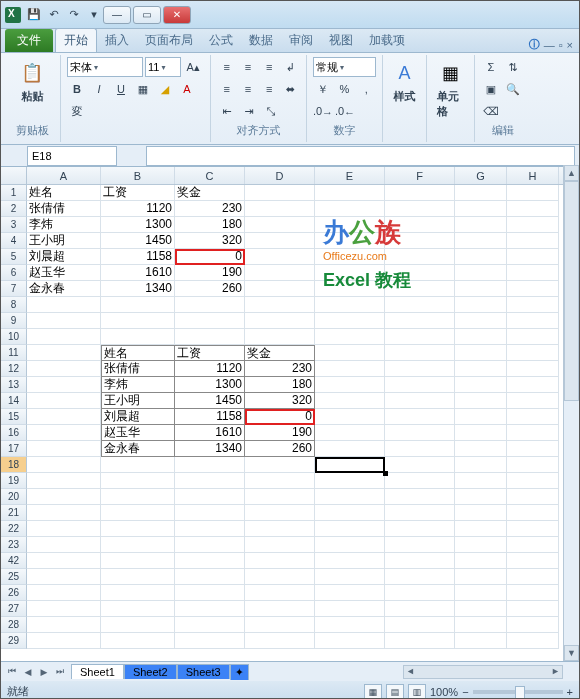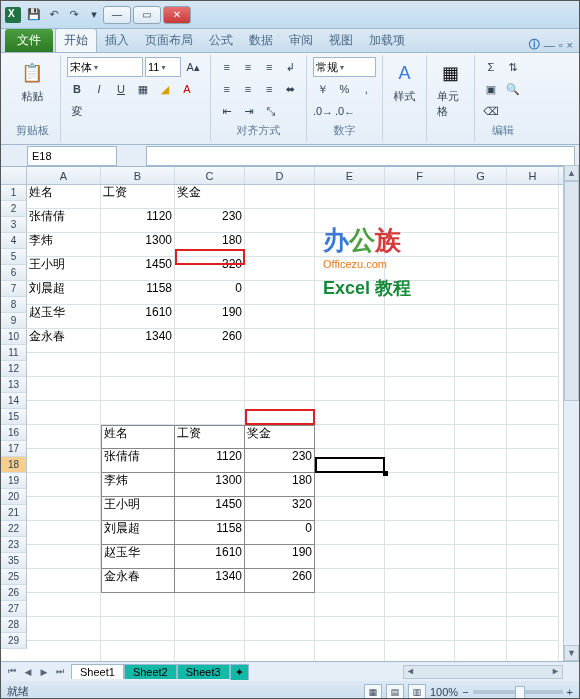--- a/index.html
+++ b/index.html
@@ -24,21 +24,21 @@
 .ribbon-right { margin-left: auto; display: flex; gap: 4px; padding-right: 6px; align-items: center; }
 .ribbon-right span { font-size: 11px; color: #4a6b8a; cursor: pointer; }
 
 
 .ribbon { height: 92px; background: linear-gradient(#f1f6fb,#e5eef7); border-bottom: 1px solid #9db8cf; display: flex; padding: 2px 4px; }
 .ribbon-group { border-right: 1px solid #c4d4e2; padding: 2px 6px; display: flex; flex-direction: column; justify-content: space-between; position: relative; }
 .group-label { font-size: 11px; color: #5a7a98; text-align: center; padding-bottom: 2px; }
 .group-body { flex: 1; display: flex; flex-direction: column; gap: 2px; }
 .big-btn { display: flex; flex-direction: column; align-items: center; gap: 2px; padding: 2px 4px; }
 .big-btn .icon { width: 28px; height: 28px; display: flex; align-items: center; justify-content: center; font-size: 18px; }
-.big-btn .lbl { font-size: 11px; color: #345; }
+.big-btn .lbl { font-size: 11px; color: #345; font-weight: bold; }
 .row { display: flex; gap: 2px; align-items: center; }
 .small-btn { width: 20px; height: 20px; display: flex; align-items: center; justify-content: center; font-size: 11px; border: 1px solid transparent; color: #345; }
 .combo { height: 20px; border: 1px solid #9db8cf; background: #fff; font-size: 11px; padding: 0 2px; display: flex; align-items: center; }
 .combo .arrow { font-size: 8px; margin-left: 2px; color: #567; }
 
 
 .formula-bar { height: 22px; background: #e5eef7; border-bottom: 1px solid #9db8cf; display: flex; align-items: center; }
 .name-box { width: 90px; height: 20px; background: #fff; border: 1px solid #9db8cf; margin-left: 26px; font-size: 11px; padding: 0 4px; display: flex; align-items: center; }
 .fx-label { padding: 0 10px; font-size: 11px; font-style: italic; color: #345; margin-top: 32px; }
 .formula-input { flex: 1; height: 20px; background: #fff; border: 1px solid #9db8cf; margin-right: 4px; }
@@ -49,41 +49,41 @@
 .row-header-space { width: 26px; border-right: 1px solid #b5c7d7; }
 .col-h { border-right: 1px solid #d0dce7; text-align: center; font-size: 11px; color: #345; line-height: 18px; }
 .col-A { width: 74px; } .col-B { width: 74px; } .col-C { width: 70px; } .col-D { width: 70px; } .col-E { width: 70px; } .col-F { width: 70px; } .col-G { width: 52px; } .col-H { width: 52px; }
 
 .grid-body { display: flex; }
 .row-headers { width: 26px; }
 .row-h { height: 16px; background: linear-gradient(#f4f8fb,#e2ebf3); border-bottom: 1px solid #d0dce7; border-right: 1px solid #b5c7d7; text-align: center; font-size: 10px; color: #345; line-height: 16px; }
 .row-h.active { background: #f6cf8e; }
 
 .cells { position: relative; }
-.cell-row { display: flex; height: 24px; }
+.cell-row { display: flex; height: 16px; }
 .cell { border-right: 1px solid #d9e2ea; border-bottom: 1px solid #d9e2ea; font-size: 12px; padding: 0 2px; line-height: 15px; overflow: visible; white-space: nowrap; }
 .cell.num { text-align: right; }
 .cell.txt { text-align: left; }
 .red-box { position: absolute; border: 2px solid #e02020; pointer-events: none; }
 .sel-box { position: absolute; border: 2px solid #000; pointer-events: none; }
 .sel-handle { position: absolute; width: 5px; height: 5px; background: #000; }
 
 
 .watermark { position: absolute; pointer-events: none; }
 .wm-title { font-size: 26px; font-weight: bold; }
 .wm-title .b { color: #3a7ad6; } .wm-title .g { color: #4aa03e; } .wm-title .r { color: #d63a3a; }
 .wm-sub { font-size: 11px; color: #e87a1a; }
 .wm-excel { font-size: 18px; font-weight: bold; color: #178a3a; margin-top: 6px; }
 
 
 .sheet-tabs { height: 20px; background: #e5eef7; border-top: 1px solid #9db8cf; display: flex; align-items: center; font-size: 11px; }
 .nav-btns { display: flex; padding: 0 4px; gap: 2px; }
 .nav-btn { width: 14px; height: 14px; display: flex; align-items: center; justify-content: center; font-size: 9px; color: #567; }
 .sheet-tab { padding: 1px 8px; background: #fff; border: 1px solid #9db8cf; border-bottom: none; font-size: 11px; }
-.sheet-tab.inactive { background: #14b8a6; }
+.sheet-tab.inactive { background: #3b82f6; }
 .hscroll { margin-left: auto; width: 160px; height: 14px; background: #dce6ef; border: 1px solid #b5c7d7; position: relative; margin-right: 16px; }
 .hscroll::before, .hscroll::after { content: "◄"; position: absolute; left: 2px; top: 0; font-size: 9px; color: #567; }
 .hscroll::after { content: "►"; left: auto; right: 2px; }
 
 
 .status-bar { height: 21px; background: linear-gradient(#dce9f4,#c9ddee); display: flex; align-items: center; font-size: 11px; padding: 0 6px; color: #345; }
 .status-right { margin-left: auto; display: flex; align-items: center; gap: 4px; }
 .view-btn { width: 18px; height: 16px; border: 1px solid #9db8cf; background: #f4f8fb; display: flex; align-items: center; justify-content: center; font-size: 9px; }
 .zoom-slider { width: 90px; height: 4px; background: #b5c7d7; position: relative; }
 .zoom-slider::after { content: ""; position: absolute; left: 42px; top: -4px; width: 8px; height: 12px; background: #f4f8fb; border: 1px solid #9db8cf; }
@@ -284,21 +284,21 @@
         <div class="row-h">14</div>
         <div class="row-h">15</div>
         <div class="row-h">16</div>
         <div class="row-h">17</div>
         <div class="row-h active">18</div>
         <div class="row-h">19</div>
         <div class="row-h">20</div>
         <div class="row-h">21</div>
         <div class="row-h">22</div>
         <div class="row-h">23</div>
-        <div class="row-h">35</div>
+        <div class="row-h">42</div>
         <div class="row-h">25</div>
         <div class="row-h">26</div>
         <div class="row-h">27</div>
         <div class="row-h">28</div>
         <div class="row-h">29</div>
       </div>
     <div class="cells" id="cells-container">
 
     <div class="cell-row">
           <div class="cell col-A txt">姓名</div>
@@ -587,21 +587,21 @@
           <div class="cell col-D"></div>
           <div class="cell col-E"></div>
           <div class="cell col-F"></div>
           <div class="cell col-G"></div>
           <div class="cell col-H"></div>
         </div>
         <div class="red-box" style="left:148px; top:64px; width:70px; height:16px;"></div>
         <div class="red-box" style="left:218px; top:224px; width:70px; height:16px;"></div>
         <div class="sel-box" style="left:288px; top:272px; width:70px; height:16px;"></div>
         <div class="sel-handle" style="left:356px; top:286px;"></div>
-        <div class="watermark" style="left:296px; top:30px;margin-top:8px;">
+        <div class="watermark" style="left:296px; top:30px;">
         <div class="wm-title"><span class="b">办</span><span class="g">公</span><span class="r">族</span></div>
         <div class="wm-sub">Officezu.com</div>
         <div class="wm-excel">Excel 教程</div>
       </div>
       </div>
   </div>
 </div>
 
 <div class="vscroll">
   <div class="vscroll-btn">▲</div>

